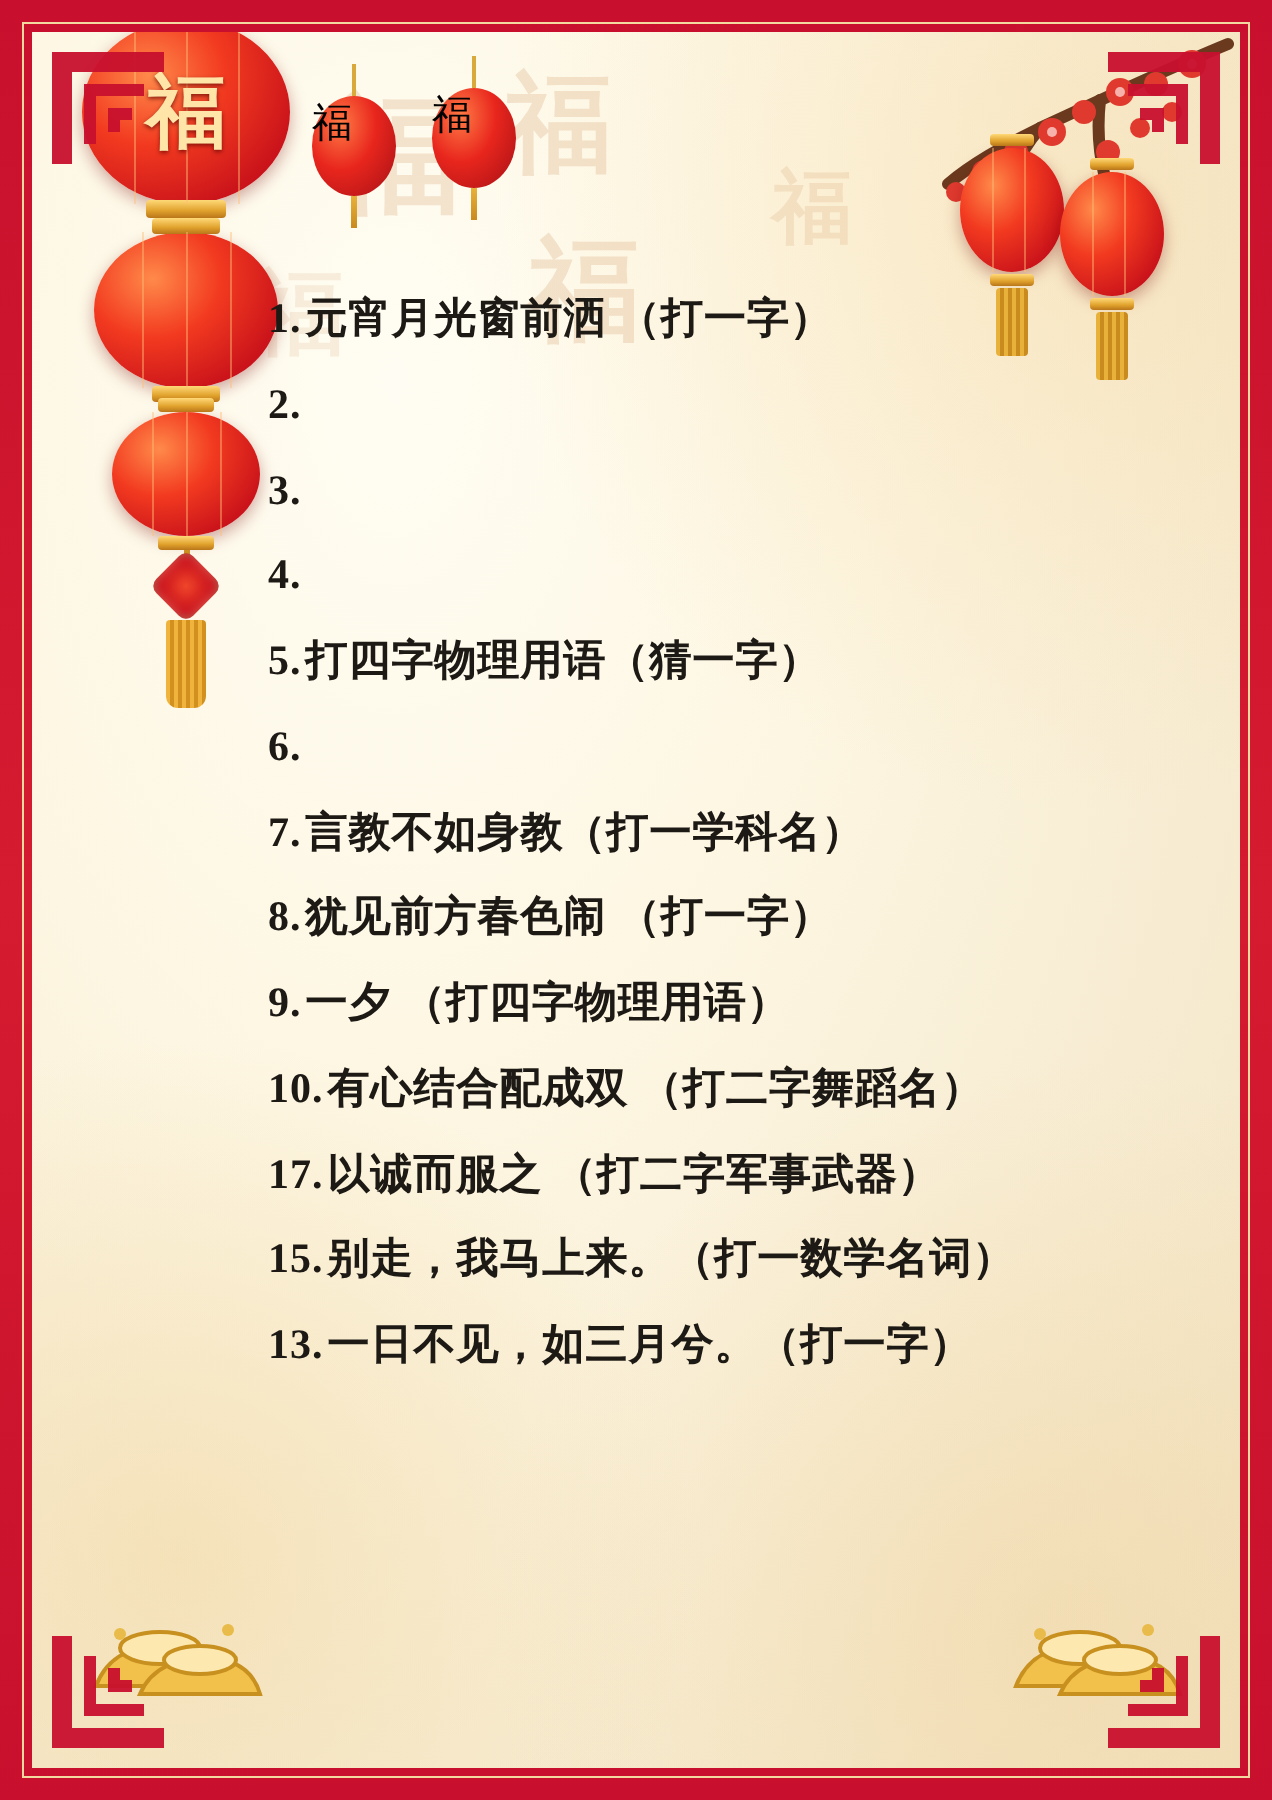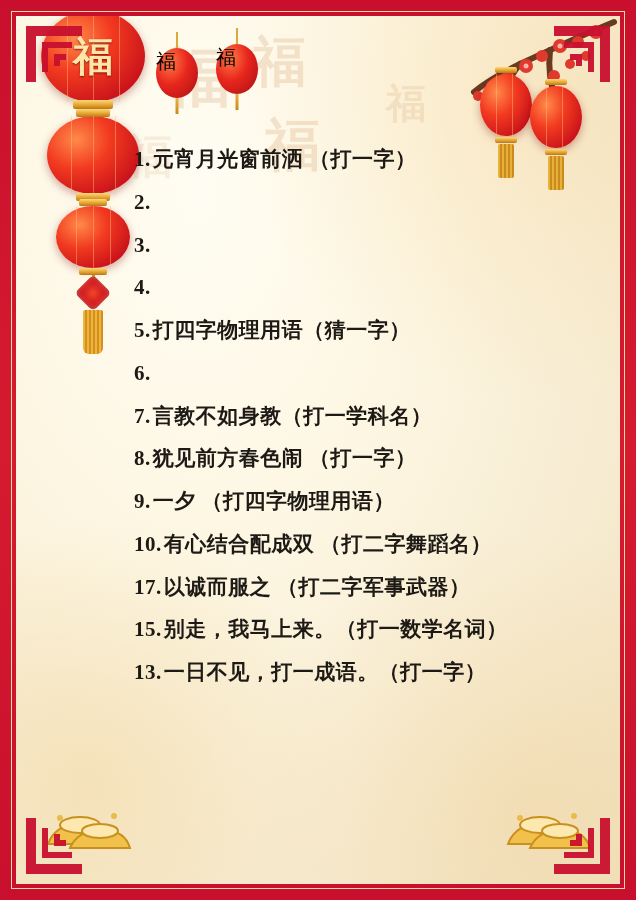--- a/index.html
+++ b/index.html
@@ -385,19 +385,19 @@
       <div class="riddle">
         <span class="num">17.</span>
         <span class="txt">以诚而服之 （打二字军事武器）</span>
       </div>
       <div class="riddle">
         <span class="num">15.</span>
         <span class="txt">别走，我马上来。（打一数学名词）</span>
       </div>
       <div class="riddle">
         <span class="num">13.</span>
-        <span class="txt">一日不见，打一成语。（打一字）</span>
+        <span class="txt">一日不见，如三月兮。（打一字）</span>
       </div>
     </div>
   </div>
 
   <div class="frame-inner-line"></div>
 </div>
 
 </body></html>

